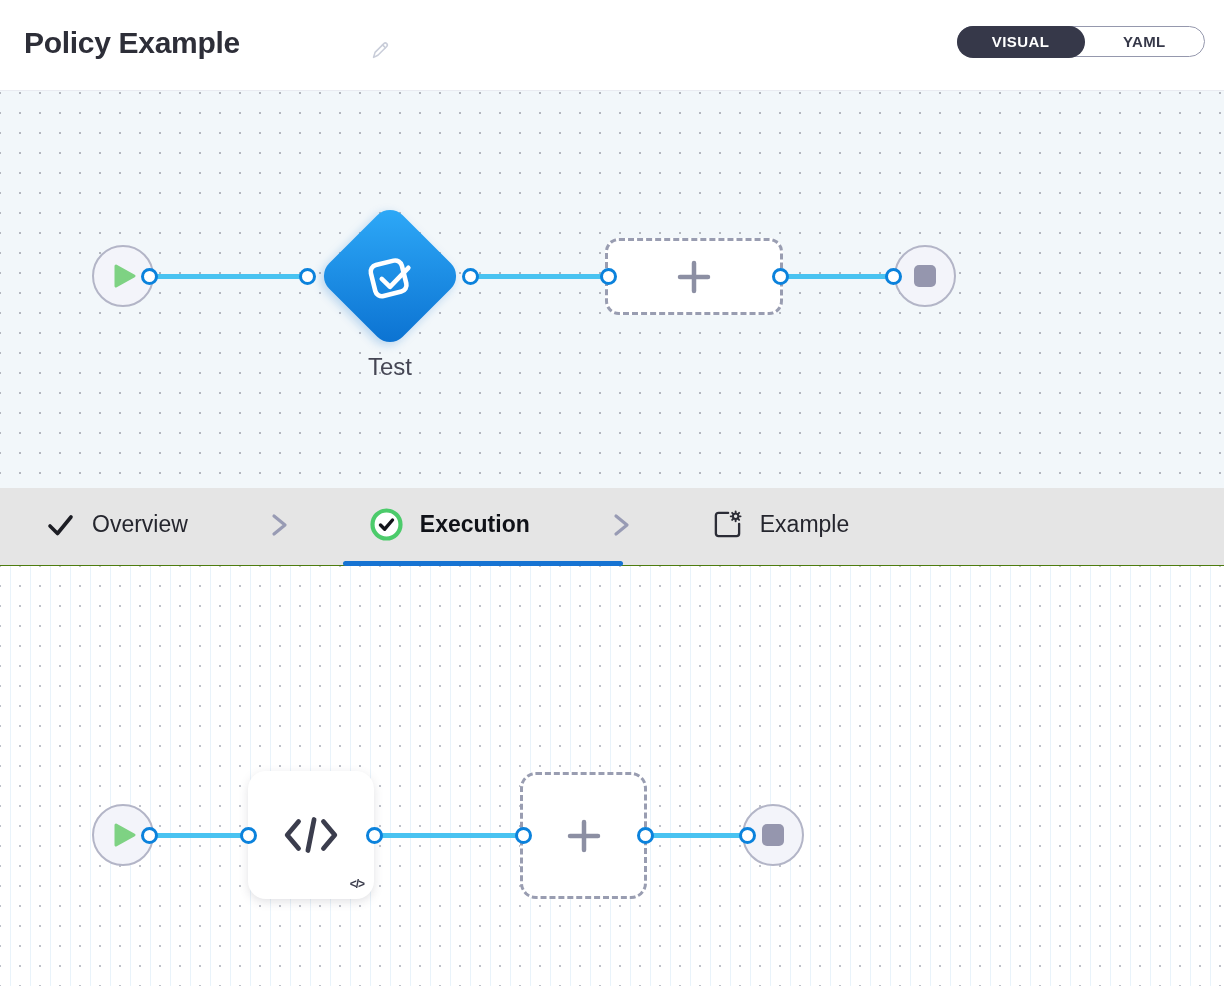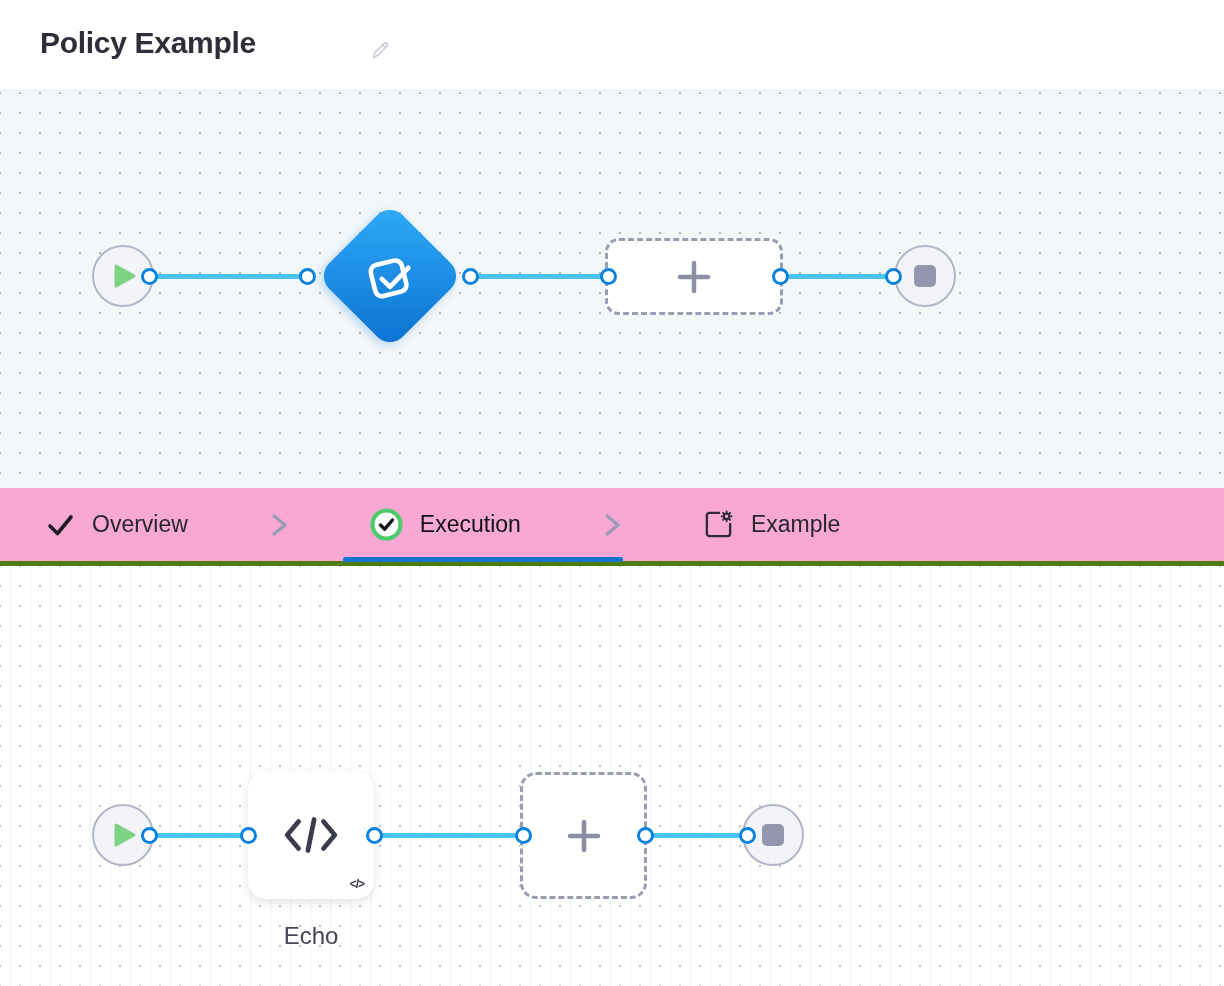--- a/index.html
+++ b/index.html
@@ -2,21 +2,21 @@
 <html><head>
 <meta charset="utf-8">
 <style>
   * { margin:0; padding:0; box-sizing:border-box; }
   html,body { width:1224px; height:986px; overflow:hidden;
     font-family:"Liberation Sans", sans-serif; background:#fff; }
 
   
   .header { position:relative; height:91px; background:#ffffff;
     border-bottom:1px solid #e9ebf1; }
-  .page-title { position:absolute; left:40px; top:26px; font-size:30px;
+  .page-title { position:absolute; left:24px; top:26px; font-size:30px;
     font-weight:700; color:#2d2e38; letter-spacing:-0.3px; }
   .edit-btn { position:absolute; left:366px; top:36px; width:28px; height:28px;
     display:flex; align-items:center; justify-content:center; cursor:pointer; }
   .view-toggle { position:absolute; right:19px; top:26px; width:248px; height:31px;
     border:1.5px solid #9598ad; border-radius:17px; background:#fff;
     display:flex; align-items:stretch; }
   .toggle-seg { flex:1; display:flex; align-items:center; justify-content:center;
     font-size:15px; font-weight:700; letter-spacing:0.4px; cursor:pointer; }
   .toggle-visual { background:#363849; color:#ffffff; border-radius:16px;
     margin:-1.5px 0 -1.5px -1.5px; flex:0 0 128px; }
@@ -55,43 +55,47 @@
   .node-label { position:absolute; width:220px; text-align:center; font-size:24px;
     color:#454654; }
 
   .echo-node { position:absolute; width:126px; height:128px; border-radius:18px;
     background:#ffffff; box-shadow:0 3px 10px rgba(96,97,112,0.18);
     display:flex; align-items:center; justify-content:center; cursor:pointer; }
   .echo-badge { position:absolute; right:10px; bottom:8px; font-size:12px;
     font-weight:700; color:#3b3d4d; letter-spacing:-1px; }
 
   
-  .tabbar { position:relative; height:78px; background:#f9a8d4;
-    border-bottom:5px solid #4d7c0f; }
+  .tabbar { position:relative; height:78px; background:#e5e5e5;
+    border-bottom:1px solid #4d7c0f; }
   .tabbar-inner { display:flex; align-items:center; height:73px; padding-left:45px; }
   .tab { display:flex; align-items:center; gap:17px; font-size:23px;
     color:#25262e; cursor:pointer; white-space:nowrap; }
-  .tab.active { font-weight:400; color:#101218; }
+  .tab.active { font-weight:700; color:#101218; }
   .chev { margin:0 80px; display:flex; }
   .tab-underline { position:absolute; left:343px; bottom:-1px; width:280px;
     height:5px; background:#1673d2; border-radius:3px; }
 </style>
 </head>
 <body>
 
 <div class="header">
   <div class="page-title">Policy Example</div>
   <div class="edit-btn">
     <span style="display:flex;">
       <svg width="22" height="22" viewBox="0 0 24 24" fill="none" stroke="#c9cdd9" stroke-width="1.7" stroke-linejoin="round" stroke-linecap="round">
         <path d="M5 20 l1.6-5.4 L16.2 5a2.2 2.2 0 0 1 3.1 0 l0 0a2.2 2.2 0 0 1 0 3.1 L9.7 17.7 5 20 Z"></path>
         <path d="M14.8 6.4 l3.1 3.1"></path>
       </svg>
     </span>
   </div>
+  <div class="view-toggle">
+    <div class="toggle-seg toggle-visual">VISUAL</div>
+    <div class="toggle-seg toggle-yaml">YAML</div>
+  </div>
 </div>
 
 <div class="stage-canvas">
 
   <div class="edge" style="left:151px; top:183px; width:158px;"></div>
   <div class="edge" style="left:470px; top:183px; width:140px;"></div>
   <div class="edge" style="left:781px; top:183px; width:115px;"></div>
 
   <div class="flow-node-circle" style="left:92px; top:154px;">
     <span style="display:flex; margin-left:4px;">
@@ -106,20 +110,21 @@
       <span style="display:flex;">
         <svg width="58" height="58" viewBox="0 0 24 24" fill="none" stroke="#ffffff" stroke-width="1.9" stroke-linecap="round" stroke-linejoin="round">
           <g transform="rotate(-14 12 12)">
               <rect x="4.6" y="6.2" width="13.2" height="13.2" rx="2.8"></rect>
             </g>
           <path d="M8.6 13.2 l3.4 3.3 L19.6 8.6"></path>
         </svg>
       </span>
     </div>
   </div>
+  <div class="node-label" style="left:280px; top:262px;">Test</div>
 
   <div class="dashed-add add-stage-box" style="left:605px; top:147px; width:178px; height:77px;">
     <span style="display:flex;">
       <svg width="38" height="38" viewBox="0 0 38 38">
           <path d="M19 5 v28 M5 19 h28" stroke="#8c8fa3" stroke-width="4.5" stroke-linecap="round"></path>
         </svg>
     </span>
   </div>
 
   <div class="flow-node-circle" style="left:894px; top:154px;">
@@ -196,21 +201,20 @@
   <div class="echo-node" style="left:248px; top:205px;">
     <span style="display:flex;">
       <svg width="58" height="40" viewBox="0 0 56 36" fill="none" stroke="#3b3d4d" stroke-width="4.6" stroke-linecap="round" stroke-linejoin="round">
         <path d="M16 5 L5 18 L16 31"></path>
         <path d="M40 5 L51 18 L40 31"></path>
         <path d="M31 3 L25 33"></path>
       </svg>
     </span>
     <span class="echo-badge">&lt;/&gt;</span>
   </div>
-  <div class="node-label" style="left:201px; top:356px;">Echo</div>
 
   <div class="dashed-add add-step-box" style="left:520px; top:206px; width:127px; height:127px;">
     <span style="display:flex;">
       <svg width="38" height="38" viewBox="0 0 38 38">
           <path d="M19 5 v28 M5 19 h28" stroke="#8c8fa3" stroke-width="4.5" stroke-linecap="round"></path>
         </svg>
     </span>
   </div>
 
   <div class="flow-node-circle" style="left:742px; top:238px;">

